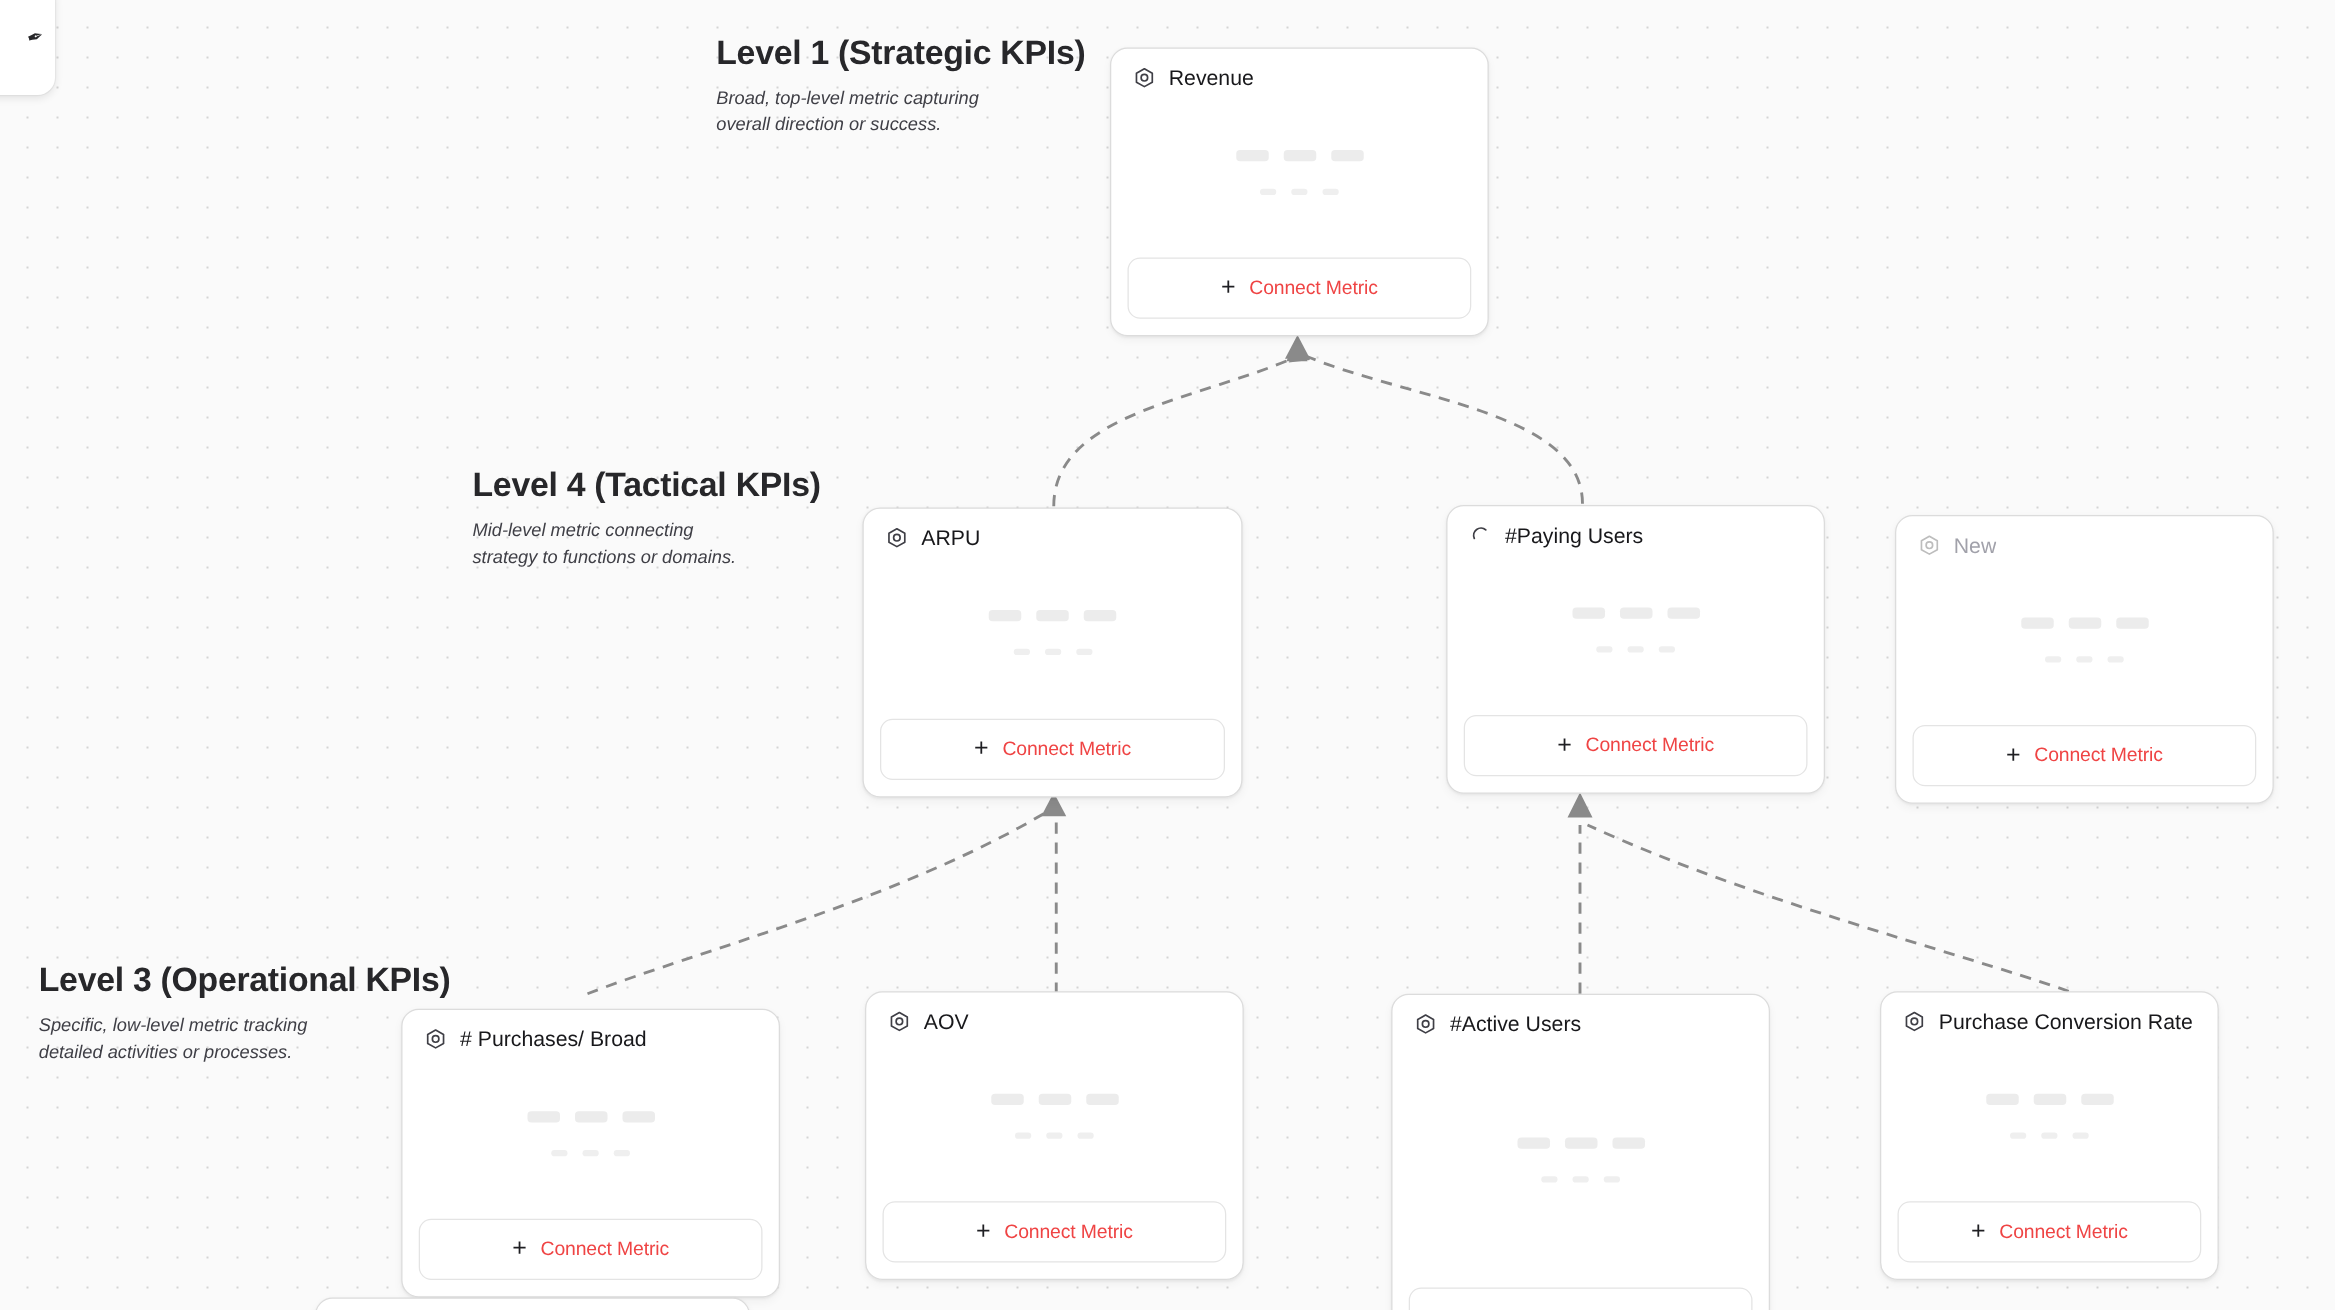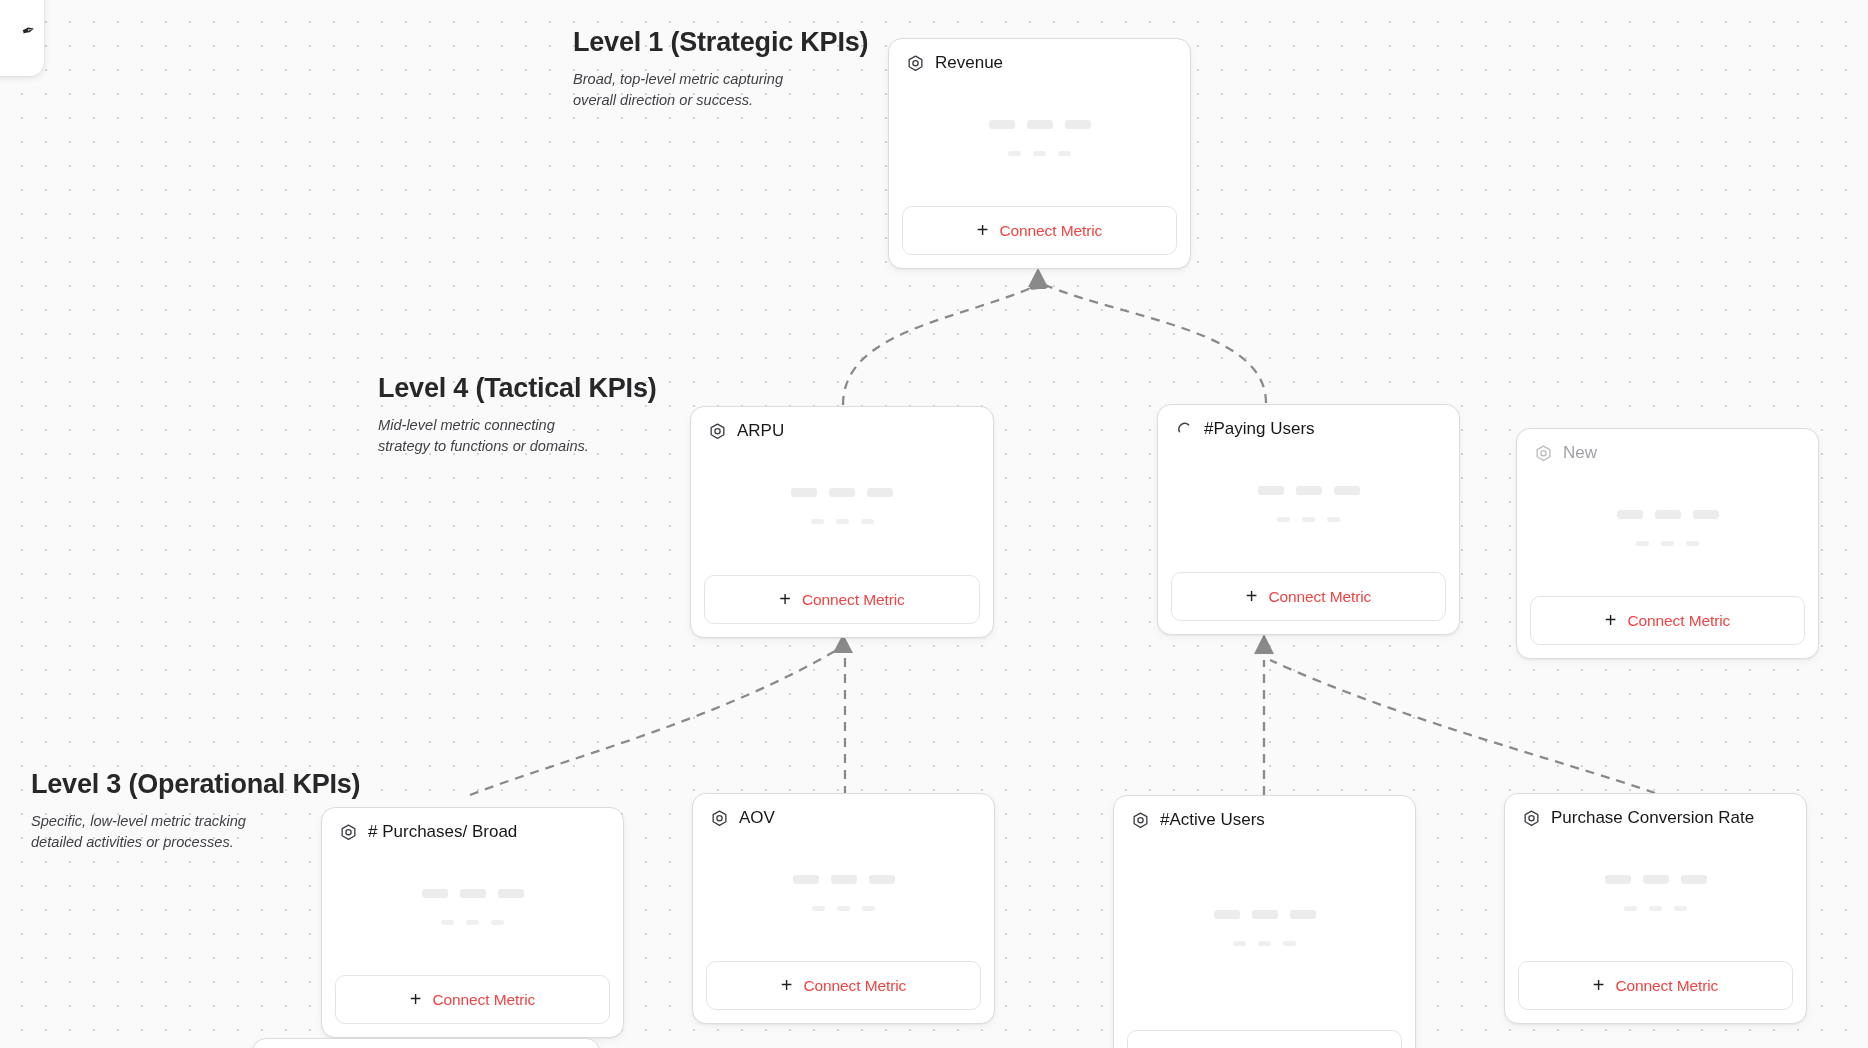--- a/index.html
+++ b/index.html
@@ -73,21 +73,21 @@
     background: #ffffff;
     border: 1px solid #dcdcdc;
     border-radius: 14px;
     box-shadow: 0 1px 2px rgba(0,0,0,0.05), 0 3px 8px rgba(0,0,0,0.045);
     display: flex;
     flex-direction: column;
     padding: 12px 13px 13px 13px;
   }
   .node-head {
     display: flex;
-    align-items: flex-end;
+    align-items: flex-start;
     gap: 10px;
     padding: 2px 2px 0 4px;
     flex: 0 0 auto;
   }
   .node-icon {
     width: 19px;
     height: 19px;
     flex: 0 0 auto;
     display: block;
   }
@@ -306,21 +306,21 @@
         <span class="skel"></span>
         <span class="skel"></span>
       </div>
     </div>
     <div class="connect-btn">
       <span class="connect-plus">+</span>
       <span class="connect-label">Connect Metric</span>
     </div>
   </div>
 
-  <div class="node muted" style="left:1516px; top:428px; width:303px; height:231px;">
+  <div class="node muted" style="left:1516px; top:412px; width:303px; height:231px;">
     <div class="node-head">
       <span class="node-icon">
         <svg viewBox="0 0 24 24" fill="none" stroke="#bdbdbd" stroke-width="1.7" stroke-linecap="round" stroke-linejoin="round">
           <path d="M12 2.6 L20 7.1 L20 16.1 L12 20.6 L4 16.1 L4 7.1 Z"></path>
           <circle cx="12" cy="11.6" r="3.3"></circle>
         </svg>
       </span>
       <span class="node-title">New</span>
     </div>
     <div class="node-body">
@@ -418,21 +418,21 @@
         <span class="skel"></span>
         <span class="skel"></span>
       </div>
     </div>
     <div class="connect-btn">
       <span class="connect-plus">+</span>
       <span class="connect-label">Connect Metric</span>
     </div>
   </div>
 
-  <div class="node" style="left:1504px; top:793px; width:303px; height:231px;">
+  <div class="node" style="left:1504px; top:793px; width:271px; height:231px;">
     <div class="node-head">
       <span class="node-icon">
         <svg viewBox="0 0 24 24" fill="none" stroke="#3f3f46" stroke-width="1.7" stroke-linecap="round" stroke-linejoin="round">
           <path d="M12 2.6 L20 7.1 L20 16.1 L12 20.6 L4 16.1 L4 7.1 Z"></path>
           <circle cx="12" cy="11.6" r="3.3"></circle>
         </svg>
       </span>
       <span class="node-title">Purchase Conversion Rate</span>
     </div>
     <div class="node-body">

